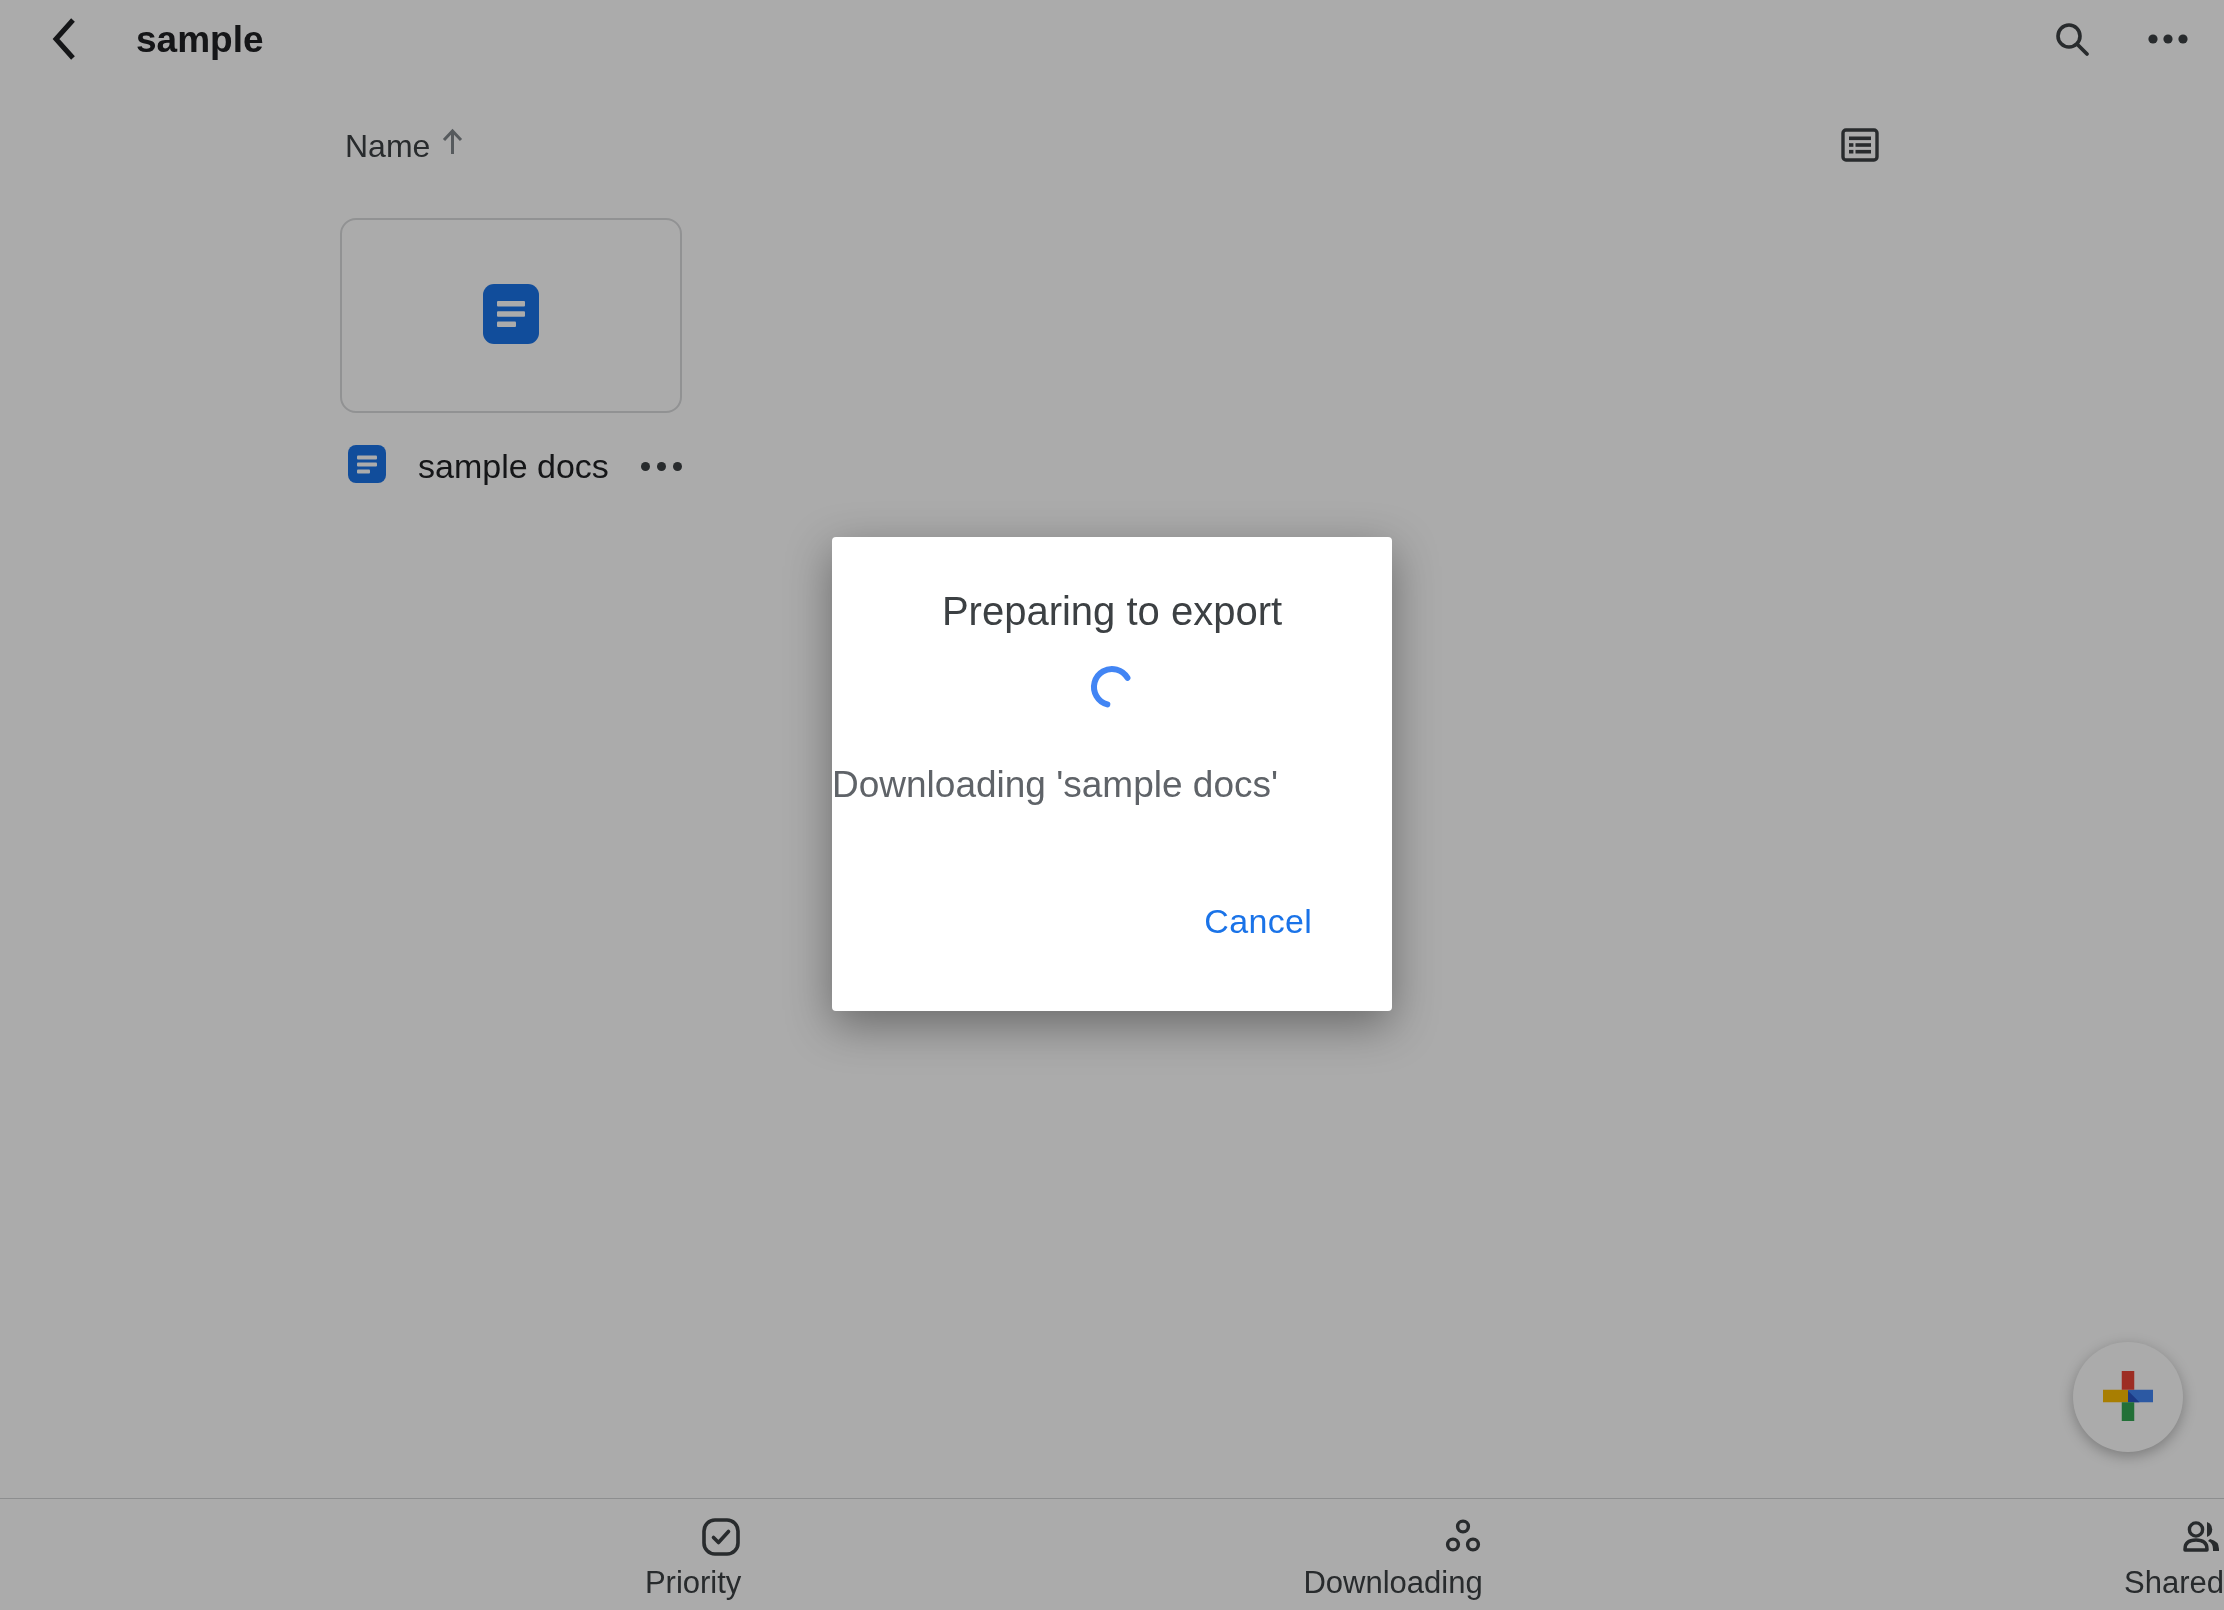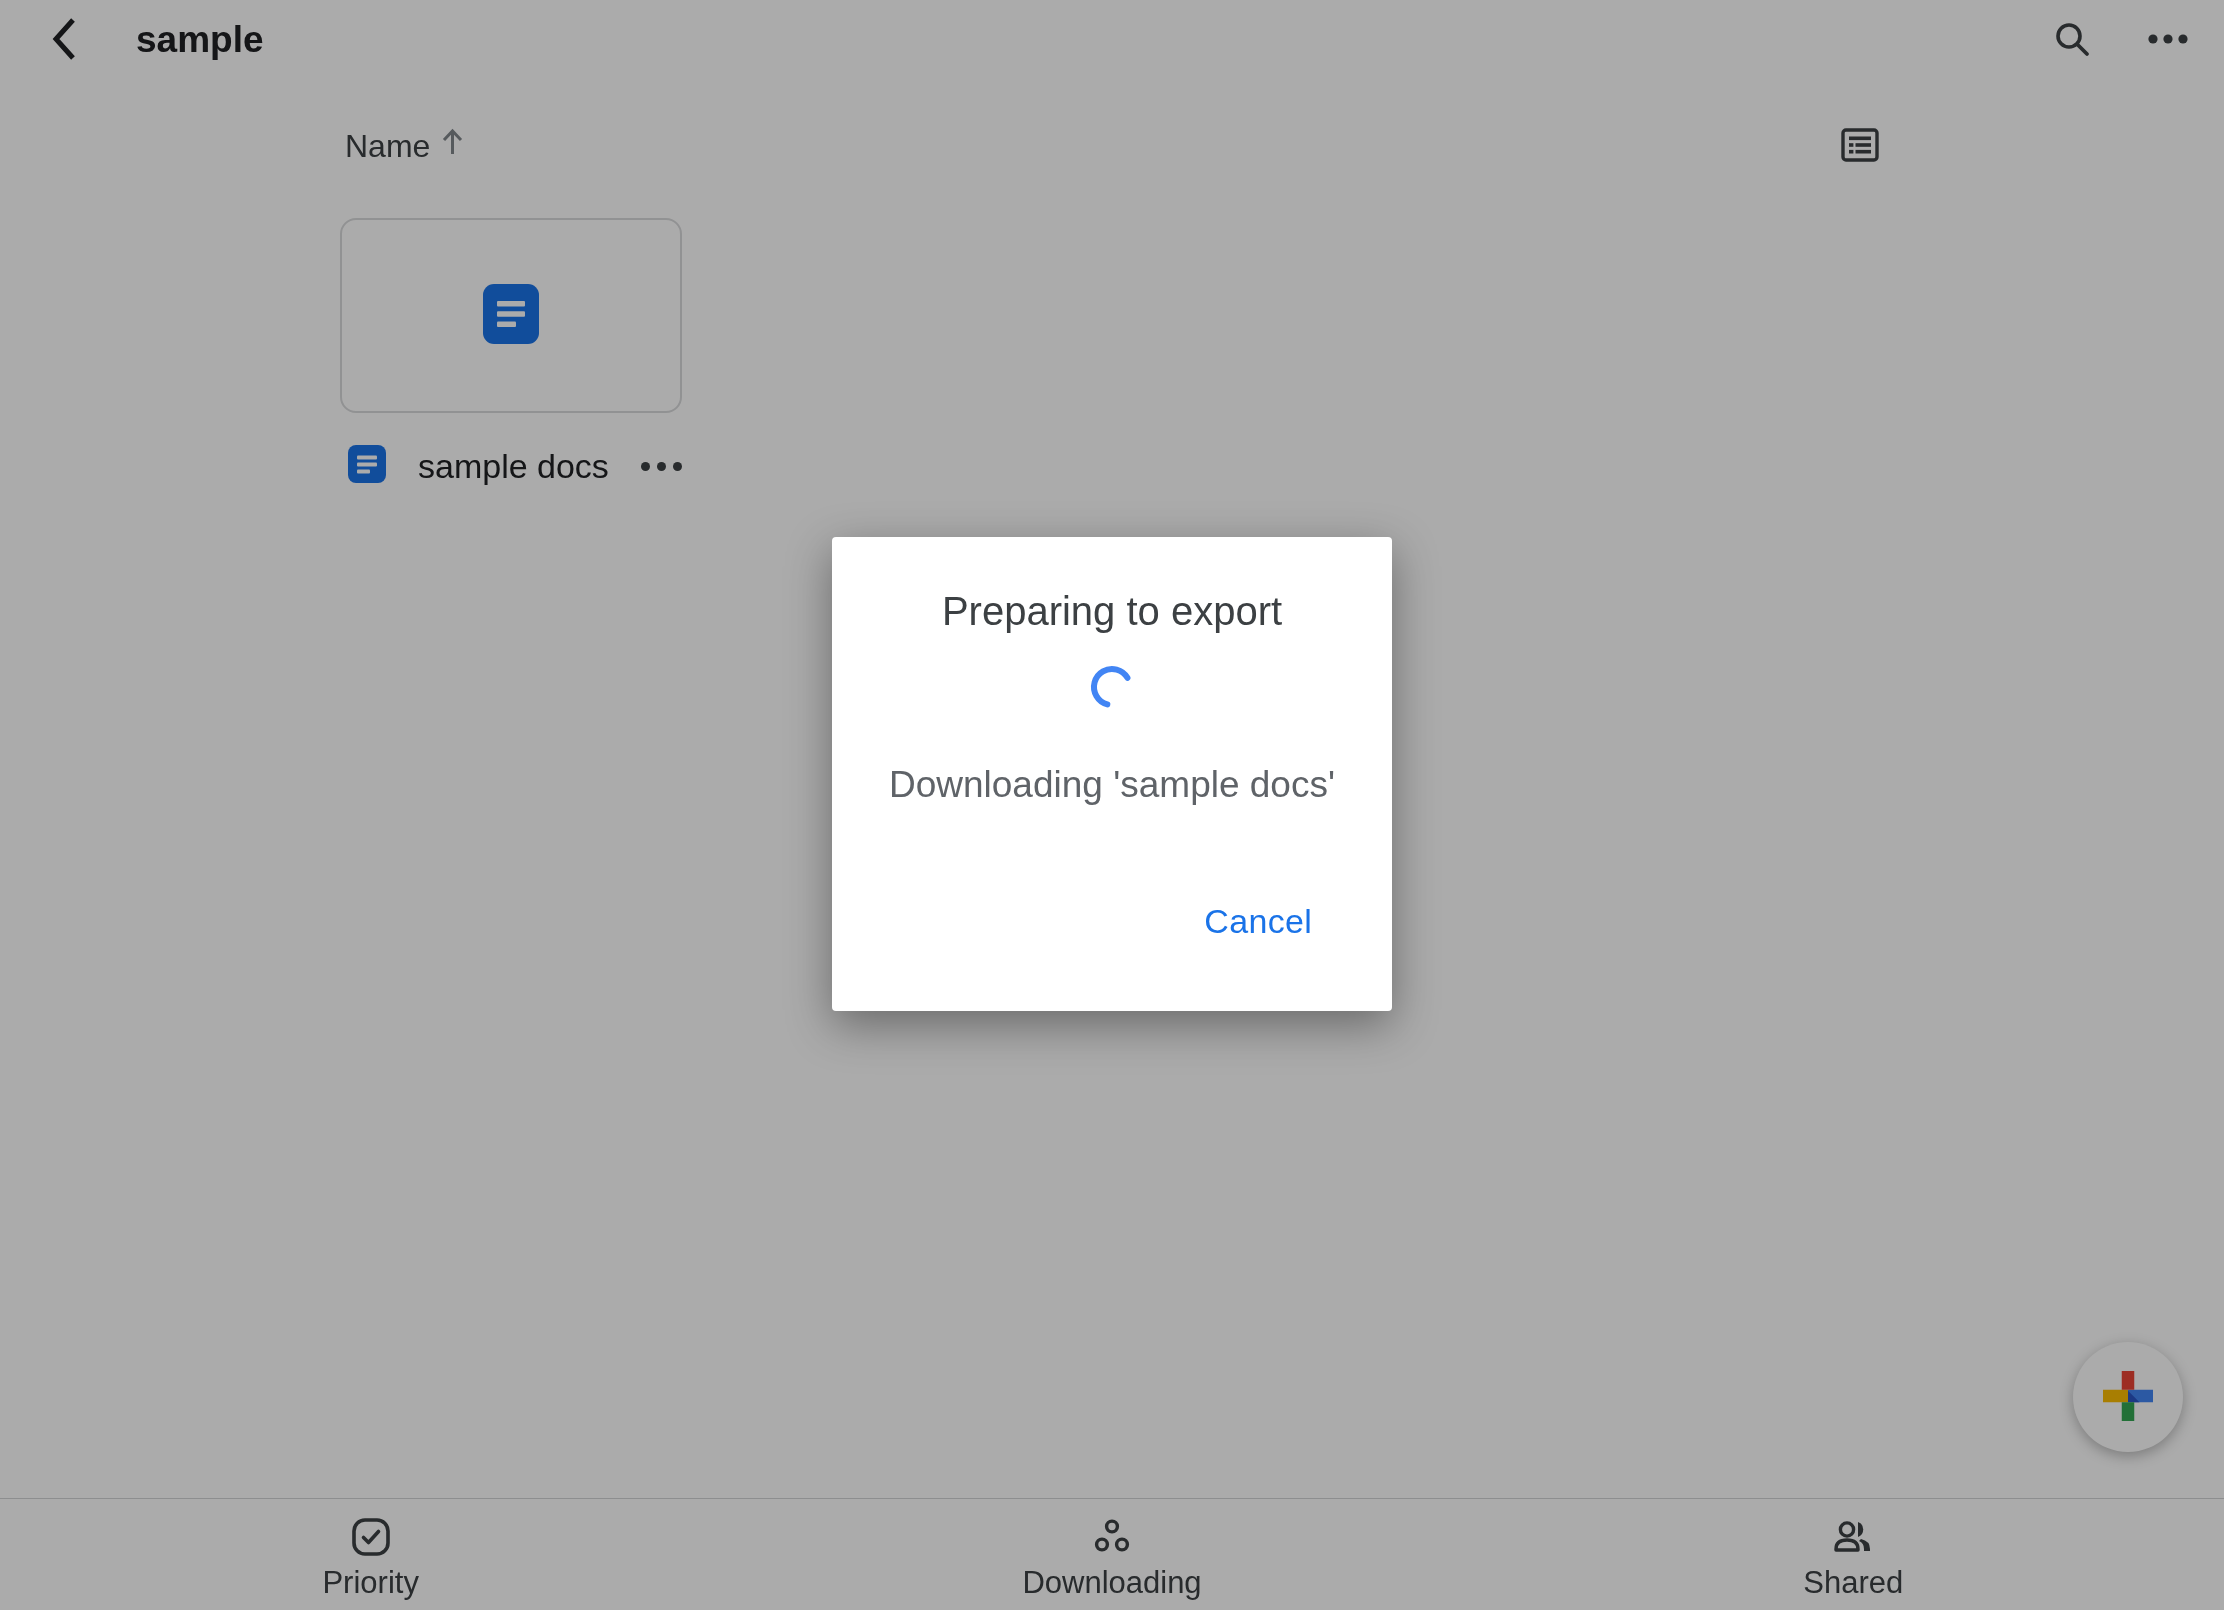--- a/index.html
+++ b/index.html
@@ -60,21 +60,21 @@
     background:none; border:none; cursor:pointer; padding:6px;
   }
   .row-more i { width:9px; height:9px; border-radius:50%; background:#3c4043; display:block; }
 
   
   .bottom-nav {
     position:absolute; left:0; right:0; bottom:0; height:112px;
     border-top:1px solid #d2d4d6; background:#ffffff; display:flex;
   }
   .nav-item {
-    flex:1; display:flex; flex-direction:column; align-items:center;
+    flex:1; display:flex; flex-direction:column; align-items:flex-end;
     padding-top:17px; gap:7px; background:none; border:none; cursor:pointer;
     font-family:"Liberation Sans", sans-serif;
     font-size:31px; color:#3c4043;
   }
   .nav-item .nav-ic { height:42px; display:flex; align-items:center; }
   .nav-item.active { color:#1a73e8; }
 
   
   .fab {
     position:absolute; left:2073px; top:1342px; width:110px; height:110px;
@@ -91,21 +91,21 @@
     position:absolute; left:832px; top:537px; width:560px; height:474px;
     background:#ffffff; border-radius:4px; z-index:20;
     box-shadow:0 14px 45px rgba(0,0,0,0.38);
   }
   .dialog-title {
     margin-top:52px; text-align:center;
     font-size:40px; font-weight:400; color:#3c4043;
   }
   .spinner { display:block; margin:30px auto 0; }
   .dialog-message {
-    margin-top:50px; text-align:center;
+    margin-top:50px; 
     font-size:37px; color:#5f6368;
   }
   .cancel-btn {
     position:absolute; right:80px; bottom:70px;
     background:none; border:none; cursor:pointer;
     font-family:"Liberation Sans", sans-serif;
     font-size:34px; font-weight:500; color:#1a73e8; letter-spacing:0.3px;
   }
 </style>
 </head>

